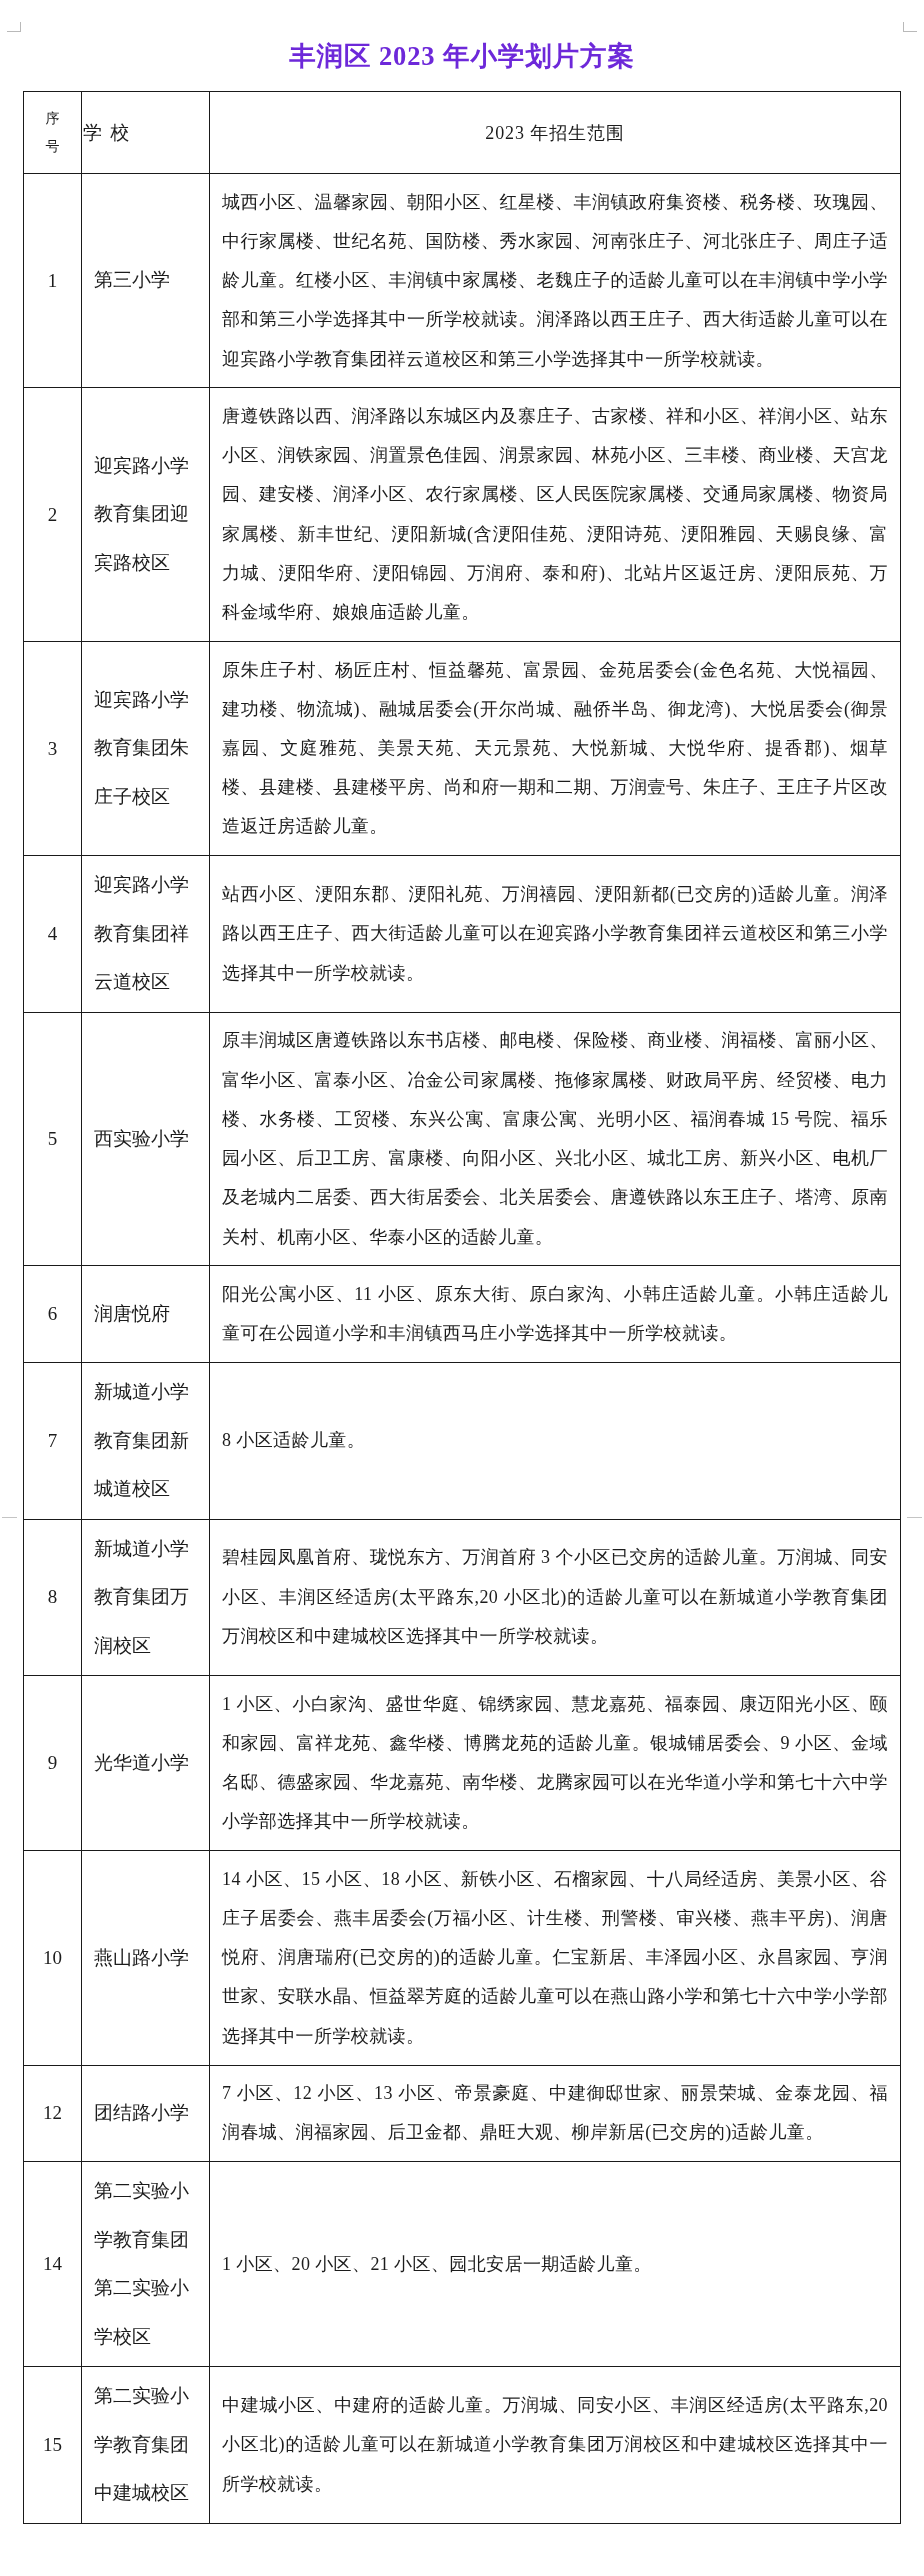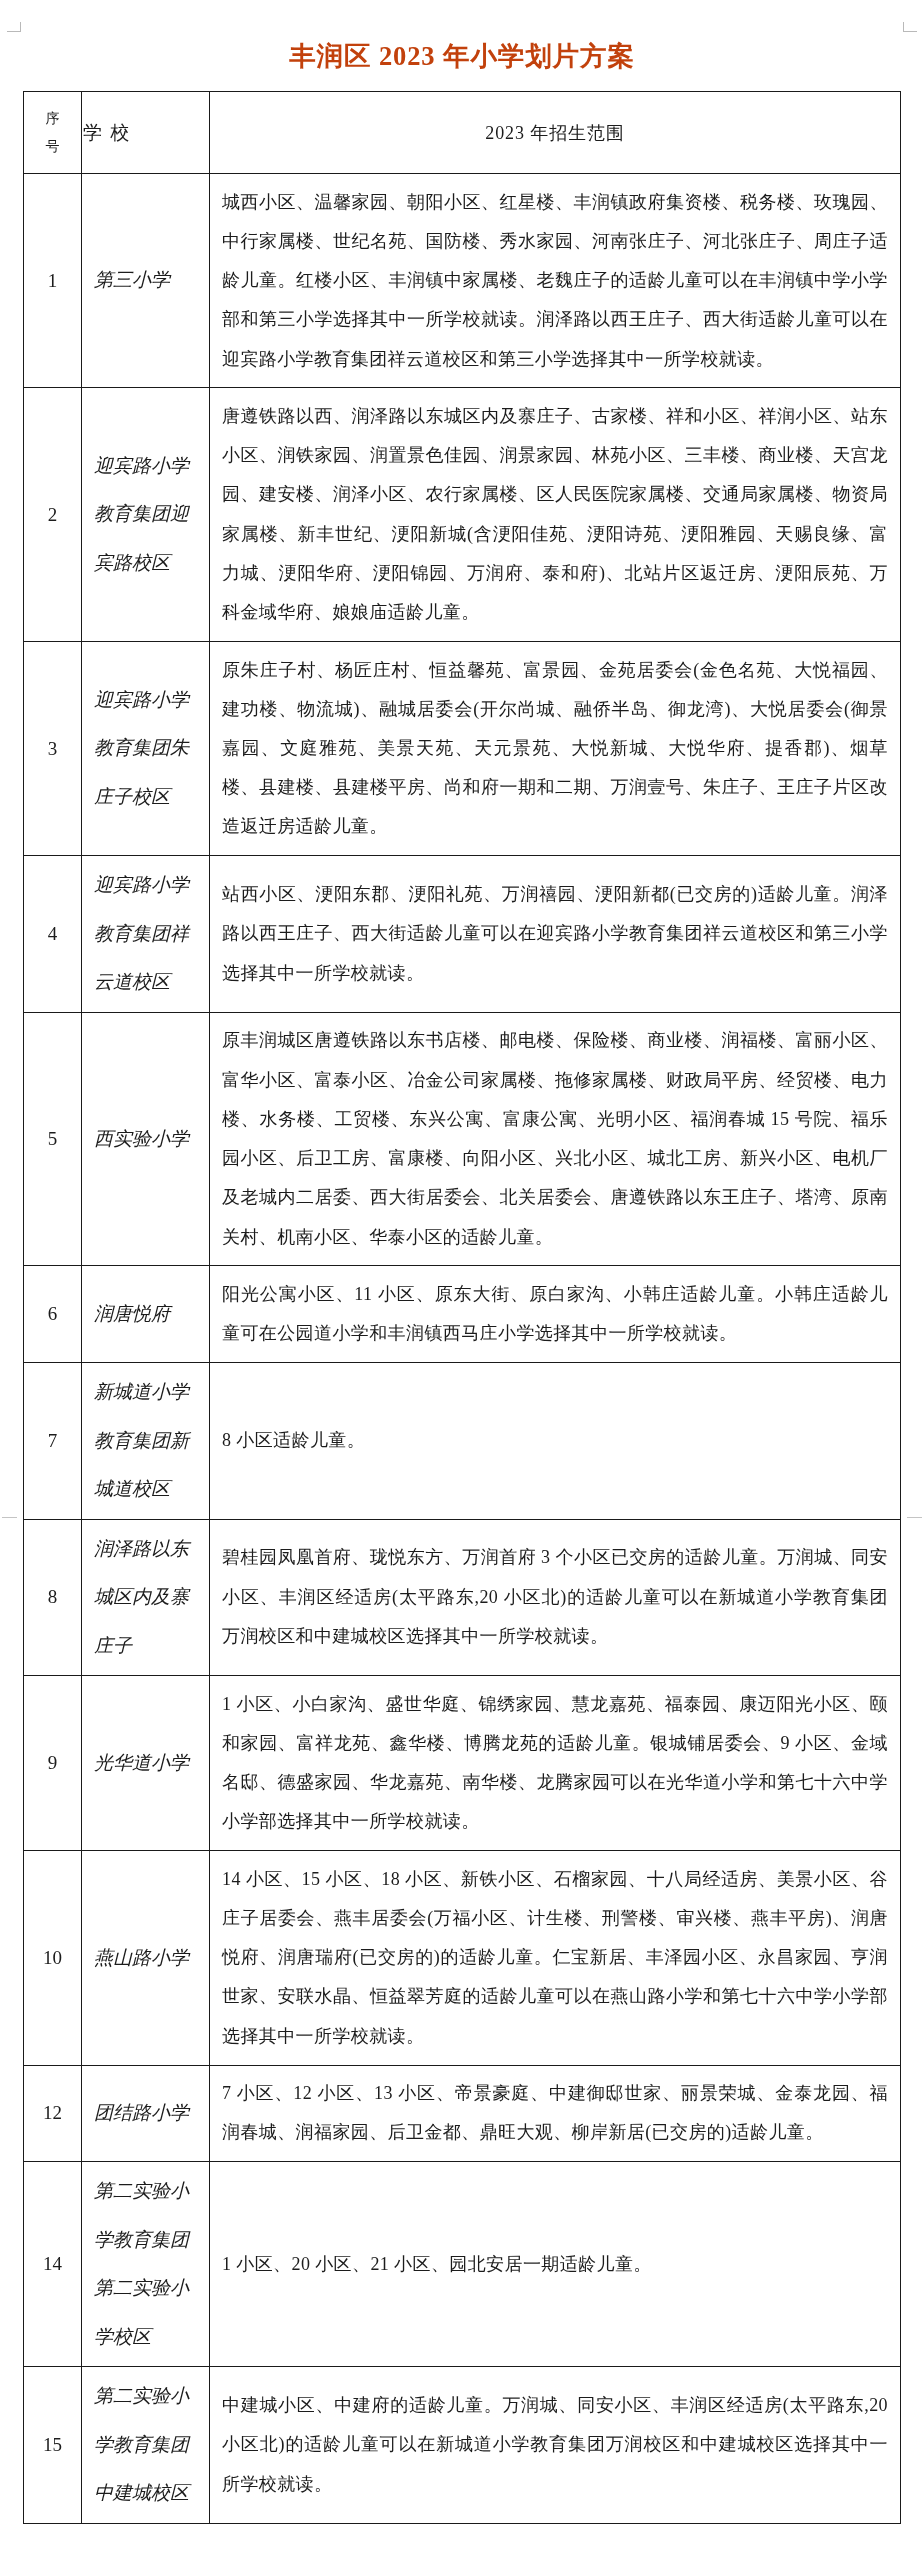--- a/index.html
+++ b/index.html
@@ -20,21 +20,21 @@
   .mark-tr{right:6.8px;top:22px;width:13.7px;height:9.4px;border-left:1.7px solid #b9b9b9;border-bottom:1.7px solid #b9b9b9;}
   .mark-ml{left:1.7px;top:1517px;width:15.4px;height:0;border-top:1.7px solid #c4c4c4;}
   .mark-mr{right:1.7px;top:1517px;width:15.4px;height:0;border-top:1.7px solid #c4c4c4;}
 
   .title{
     text-align:center;
     font-size:26.5px;
     font-weight:bold;
     letter-spacing:0.9px;
     margin:12px 0 17px 0;
-    color:#c2410c;
+    color:#6d28d9;
   }
   table.zoning{
     width:100%;
     border-collapse:collapse;
     table-layout:fixed;
   }
   table.zoning col.c-no{width:58px;}
   table.zoning col.c-school{width:128px;}
   table.zoning th, table.zoning td{
     border:0.9px solid #1a1a1a;
@@ -46,21 +46,20 @@
   th.h-no{height:79px;}
   .no-stack{display:inline-block;width:1em;word-break:break-all;line-height:2.0;font-size:14px;}
   th.h-school{font-size:19px;letter-spacing:1.7px;text-align:left;}
   th.h-scope{font-size:18px;text-align:center;letter-spacing:0.9px;}
   td.c-no-cell{text-align:center;font-size:19px;font-family:"Liberation Serif","DejaVu Serif",serif;}
   td.c-school-cell{
     font-size:19px;
     line-height:2.55;
     padding:5.1px 5.1px 5.1px 12px;
     word-break:break-all;
-    font-style:italic;
   }
   td.c-scope-cell{
     font-size:18px;
     line-height:2.18;
     padding:8.6px 12px;
     text-align:justify;
     word-break:break-all;
     letter-spacing:0.4px;
   }
 </style>
@@ -120,21 +119,21 @@
       <td class="c-school-cell">润唐悦府</td>
       <td class="c-scope-cell">阳光公寓小区、11 小区、原东大街、原白家沟、小韩庄适龄儿童。小韩庄适龄儿童可在公园道小学和丰润镇西马庄小学选择其中一所学校就读。</td>
     </tr>
         <tr>
       <td class="c-no-cell">7</td>
       <td class="c-school-cell">新城道小学教育集团新城道校区</td>
       <td class="c-scope-cell">8 小区适龄儿童。</td>
     </tr>
         <tr>
       <td class="c-no-cell">8</td>
-      <td class="c-school-cell">润泽路以东城区内及寨庄子</td>
+      <td class="c-school-cell">新城道小学教育集团万润校区</td>
       <td class="c-scope-cell">碧桂园凤凰首府、珑悦东方、万润首府 3 个小区已交房的适龄儿童。万润城、同安小区、丰润区经适房(太平路东,20 小区北)的适龄儿童可以在新城道小学教育集团万润校区和中建城校区选择其中一所学校就读。</td>
     </tr>
         <tr>
       <td class="c-no-cell">9</td>
       <td class="c-school-cell">光华道小学</td>
       <td class="c-scope-cell">1 小区、小白家沟、盛世华庭、锦绣家园、慧龙嘉苑、福泰园、康迈阳光小区、颐和家园、富祥龙苑、鑫华楼、博腾龙苑的适龄儿童。银城铺居委会、9 小区、金域名邸、德盛家园、华龙嘉苑、南华楼、龙腾家园可以在光华道小学和第七十六中学小学部选择其中一所学校就读。</td>
     </tr>
         <tr>
       <td class="c-no-cell">10</td>
       <td class="c-school-cell">燕山路小学</td>

